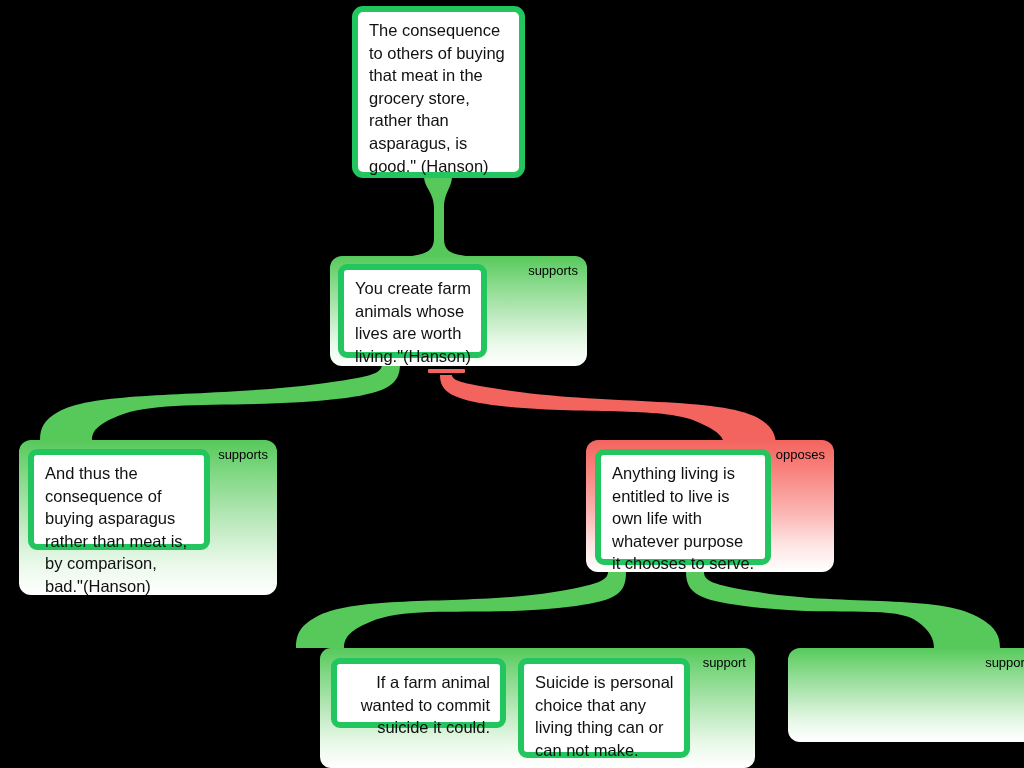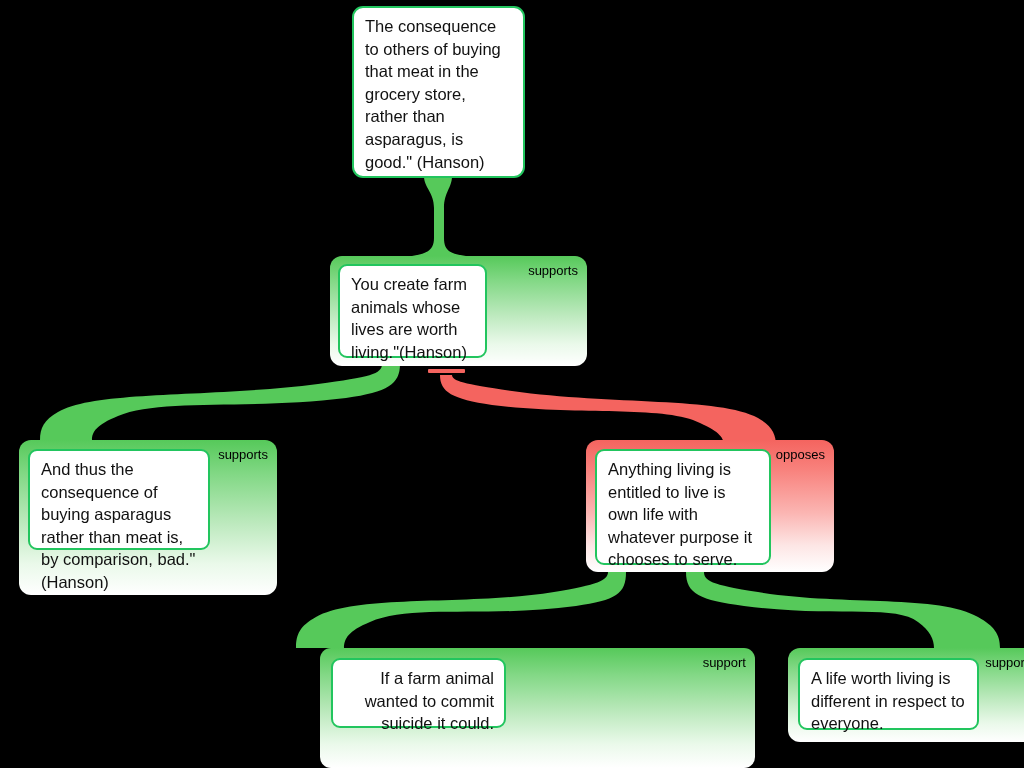--- a/index.html
+++ b/index.html
@@ -47,21 +47,21 @@
     font-size: 13px;
     line-height: 15px;
     color: #000000;
     white-space: nowrap;
   }
 
   
   .card {
     position: absolute;
     background: #ffffff;
-    border: 2px solid #22c55e;
+    border: 6px solid #22c55e;
     border-radius: 9px;
     box-sizing: border-box;
     padding: 7px 10px 7px 11px;
     font-size: 16.5px;
     line-height: 22.6px;
     color: #111111;
   }
   .card.plain {
     border-radius: 11px;
   }
@@ -148,22 +148,22 @@
     <div class="card" style="left:9px; top:9px; width:176px; height:116px;">
       <span>Anything living is entitled to live is own life with whatever purpose it chooses to serve.</span>
     </div>
   </div>
 
   <div class="node green" style="left:300px; top:648px; width:435px; height:120px;border-radius:11px;">
     <span class="rel-label">support</span>
     <div class="card" style="left:11px; top:10px; width:175px; height:70px;text-align:right;">
       <span>If a farm animal wanted to commit suicide it could.</span>
     </div>
+    <div class="card" style="left:198px; top:10px; width:172px; height:100px;">
+      <span>Suicide is personal choice that any living thing can or can not make.</span>
+    </div>
   </div>
 
   <div class="node green" style="left:768px; top:648px; width:256px; height:94px;">
     <span class="rel-label">supports</span>
-    <div class="card" style="left:10px; top:10px; width:181px; height:72px;">
-      <span>A life worth living is different in respect to everyone.</span>
-    </div>
   </div>
 
 </div>
 
 </body></html>

